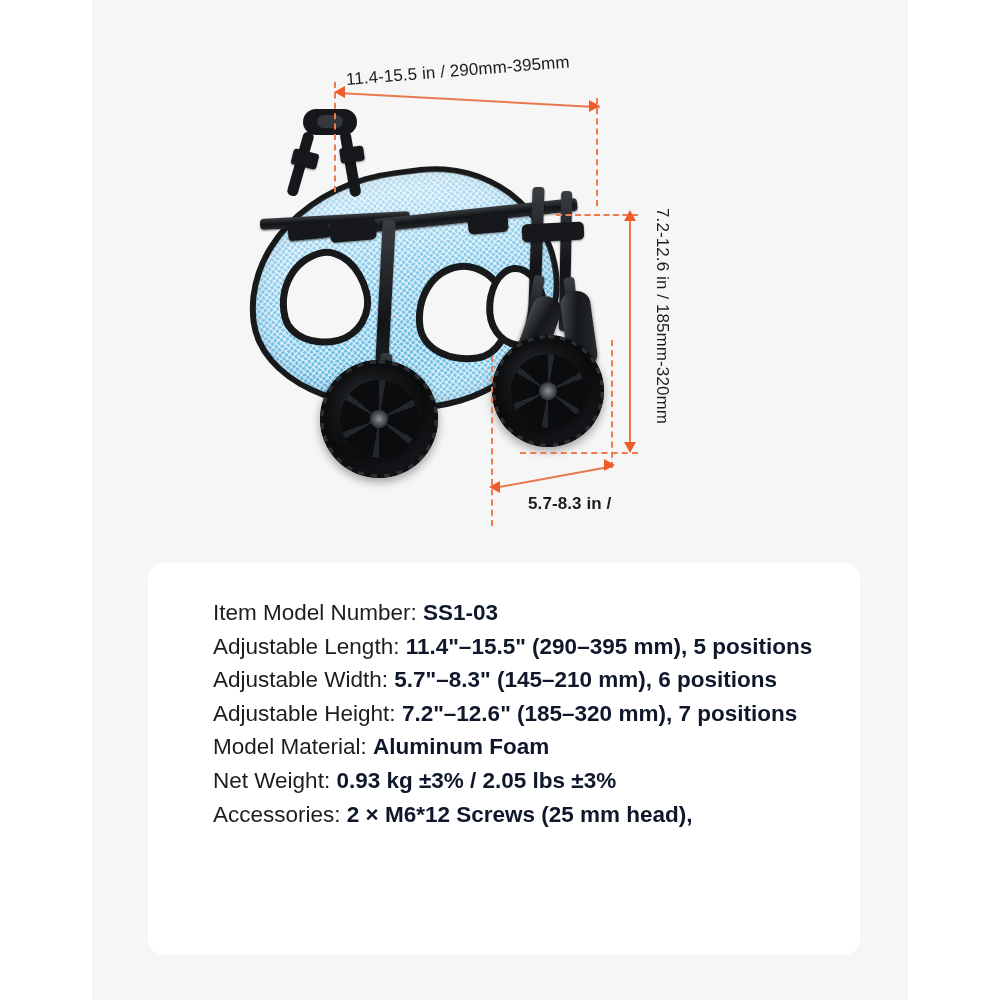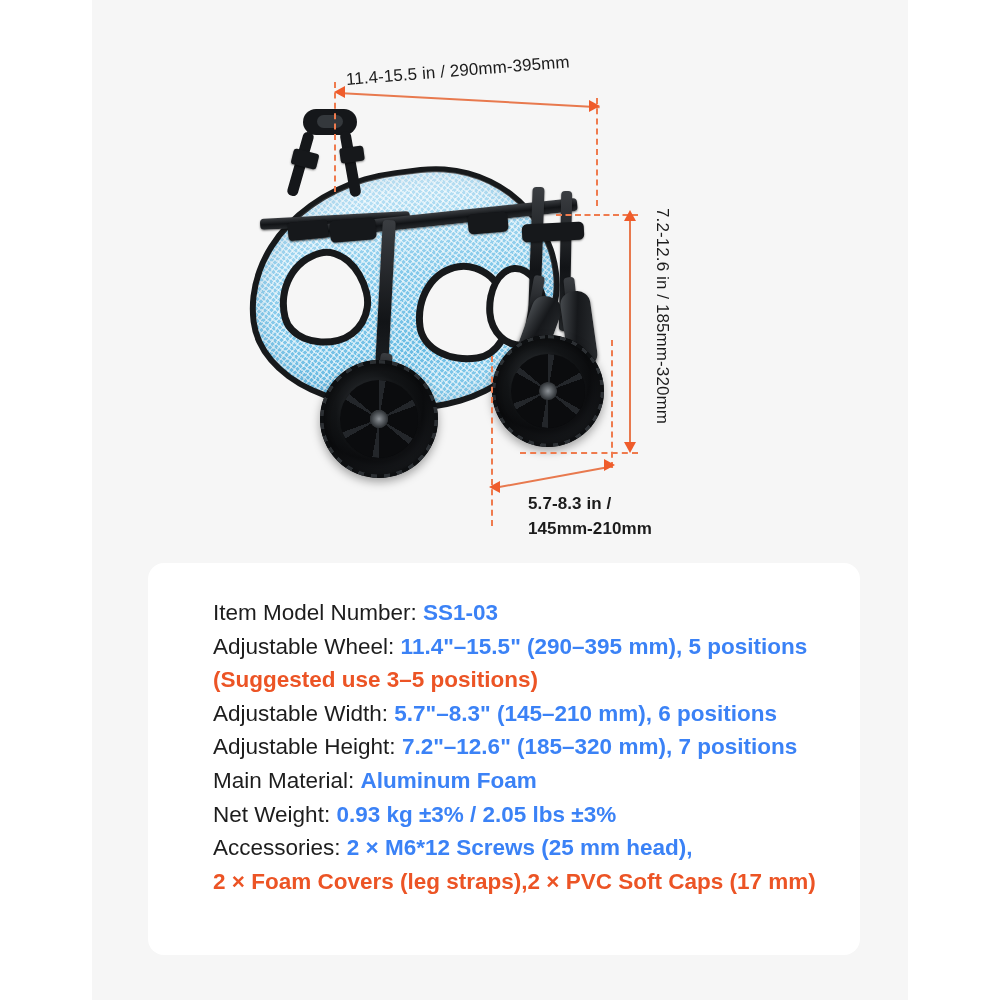--- a/index.html
+++ b/index.html
@@ -133,21 +133,21 @@
   
   .spec-card{
     position:absolute;left:148px;top:563px;width:712px;height:392px;
     background:#ffffff;border-radius:16px;
   }
   .spec-list{position:absolute;left:65px;top:33px;right:24px;}
   .spec-line{
     font-size:22.5px;line-height:33.6px;color:#1d1d1d;
     white-space:nowrap;
   }
-  .spec-line .val{color:#3b82f6;font-weight:bold;}
+  .spec-line .val{color:#0f172a;font-weight:bold;}
   .spec-line.cont{color:#ec5425;font-weight:bold;}
 </style>
 </head>
 <body>
 
 <div id="stage">
 
   <div class="gray-panel"></div>
 
   <div class="product">
@@ -211,30 +211,27 @@
   <div class="arrow down" style="left:624px;top:442px;"></div>
   <div class="dim-label rot-right" style="left:672px;top:208px;">7.2-12.6 in / 185mm-320mm</div>
 
   <div class="dim-dash-v" style="left:491px;top:356px;height:170px;"></div>
   <div class="dim-dash-v" style="left:611px;top:340px;height:128px;"></div>
   <div class="dim-line" style="left:494px;top:487px;width:121px;transform:rotate(-10.4deg);"></div>
   <div class="arrow left" style="left:489px;top:481px;"></div>
   <div class="arrow right" style="left:604px;top:459px;"></div>
   <div class="dim-label two-line" style="left:528px;top:492px;width:180px;font-weight:bold;">
     <div>5.7-8.3 in /</div>
-    <div>145mm-210mm</div>
   </div>
 
   <div class="spec-card">
     <div class="spec-list">
         <div class="spec-line"><span>Item Model Number: </span><span class="val">SS1-03</span></div>
-        <div class="spec-line"><span>Adjustable Wheel: </span><span class="val">11.4"–15.5" (290–395 mm), 5 positions</span></div>
-        <div class="spec-line cont"><span class="">(Suggested use 3–5 positions)</span></div>
+        <div class="spec-line"><span>Adjustable Length: </span><span class="val">11.4"–15.5" (290–395 mm), 5 positions</span></div>
         <div class="spec-line"><span>Adjustable Width: </span><span class="val">5.7"–8.3" (145–210 mm), 6 positions</span></div>
         <div class="spec-line"><span>Adjustable Height: </span><span class="val">7.2"–12.6" (185–320 mm), 7 positions</span></div>
-        <div class="spec-line"><span>Main Material: </span><span class="val">Aluminum Foam</span></div>
+        <div class="spec-line"><span>Model Material: </span><span class="val">Aluminum Foam</span></div>
         <div class="spec-line"><span>Net Weight: </span><span class="val">0.93 kg ±3% / 2.05 lbs ±3%</span></div>
         <div class="spec-line"><span>Accessories: </span><span class="val">2 × M6*12 Screws (25 mm head),</span></div>
-        <div class="spec-line cont"><span class="">2 × Foam Covers (leg straps),2 × PVC Soft Caps (17 mm)</span></div>
       </div>
   </div>
 
 </div>
 
 </body></html>

